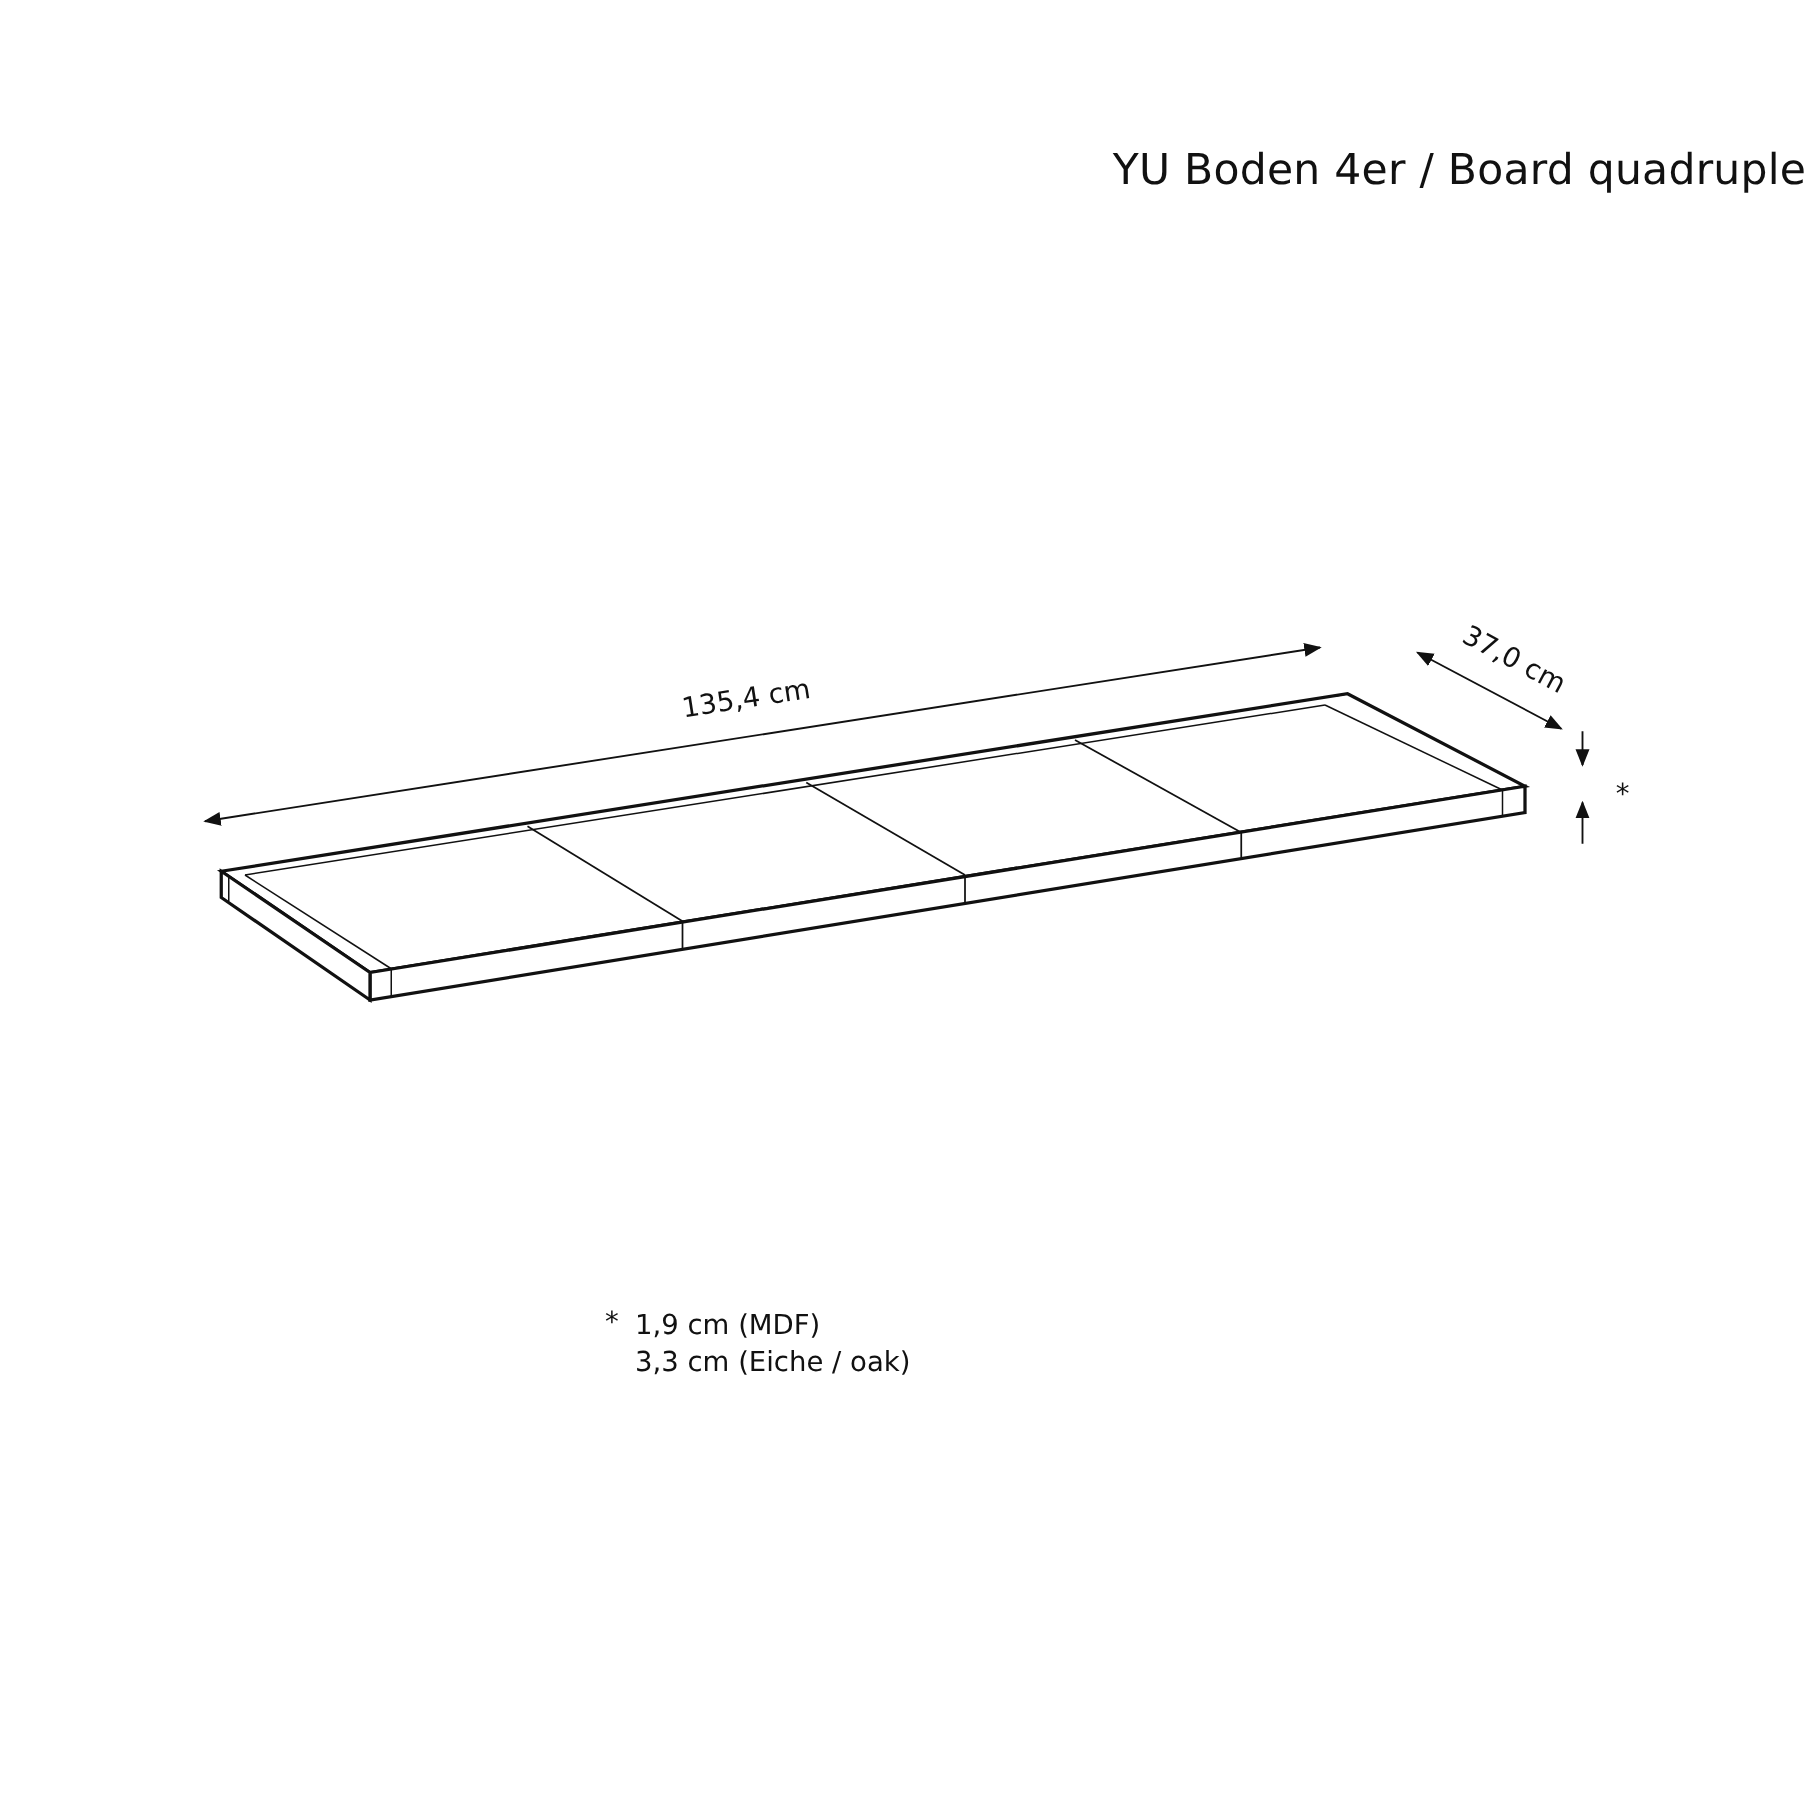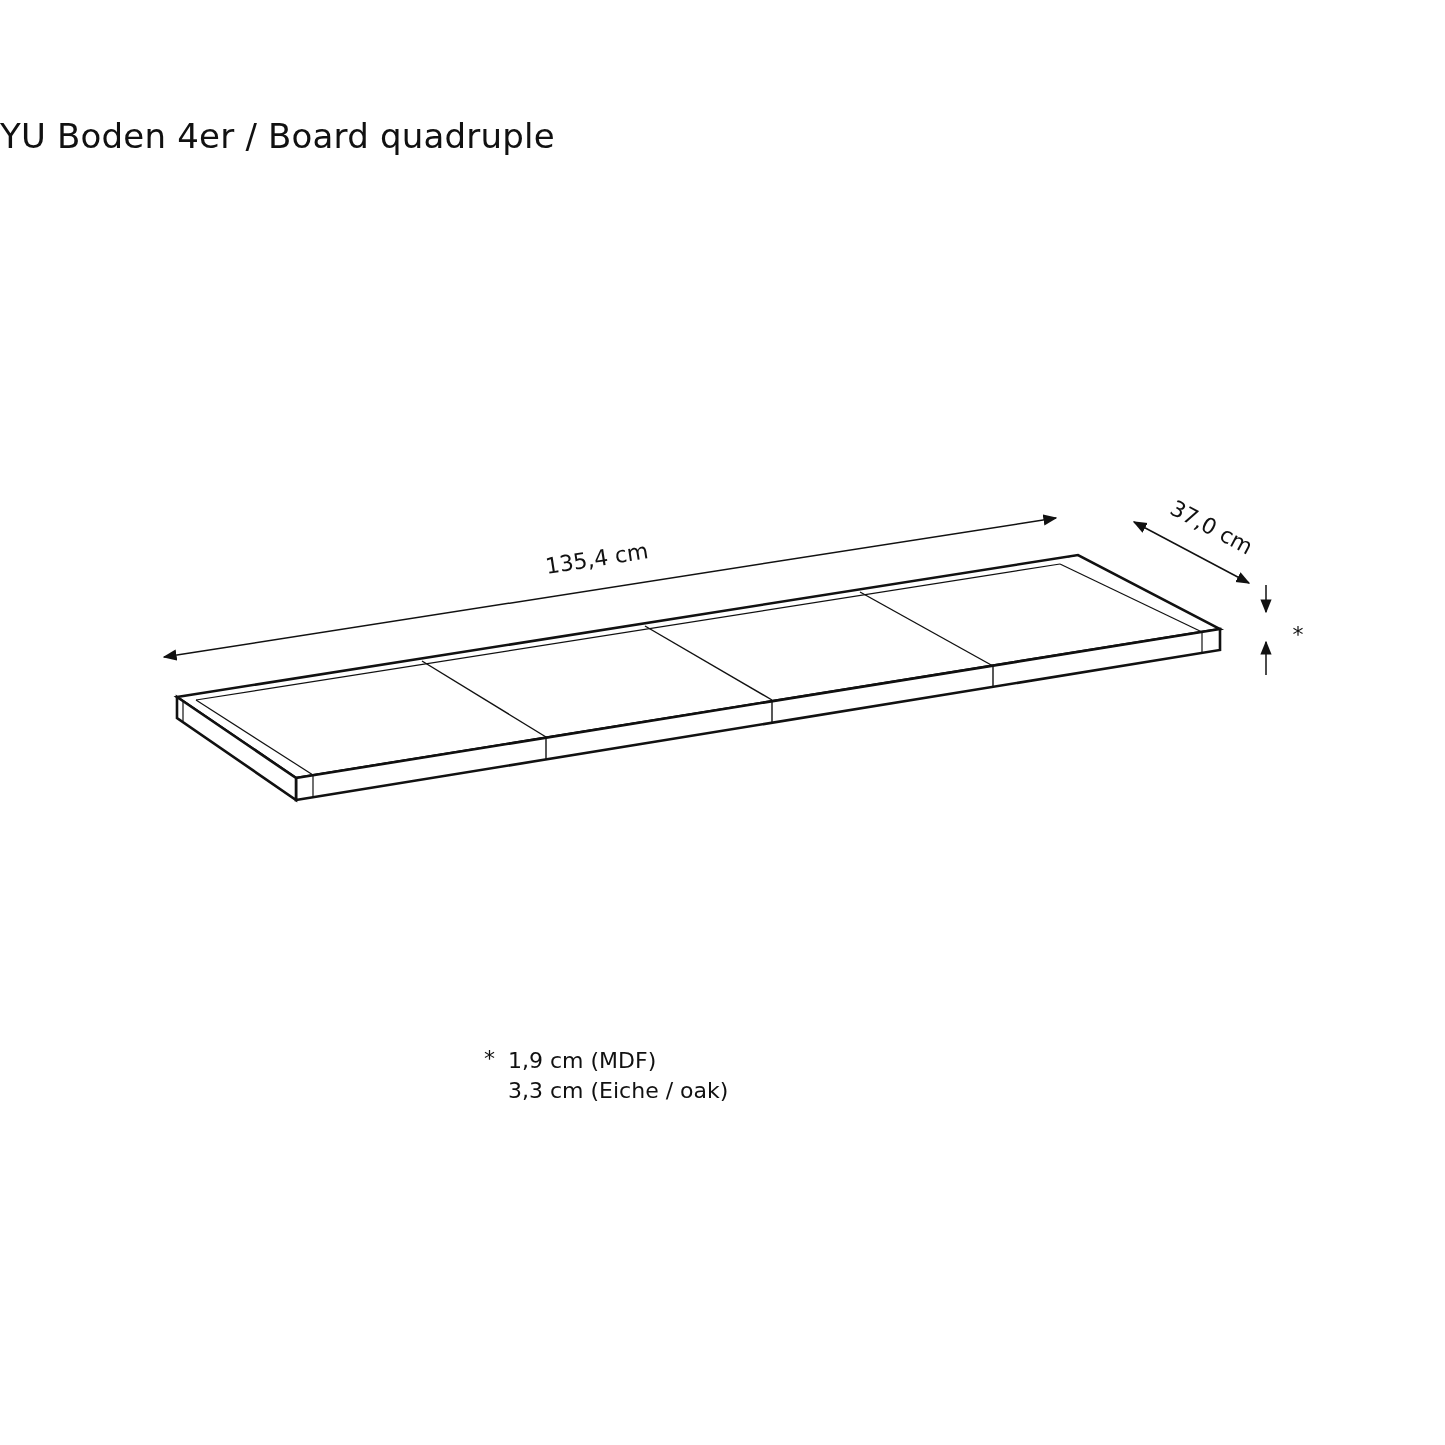--- a/index.html
+++ b/index.html
@@ -1,17 +1,17 @@
 <!DOCTYPE html>
 <html><head>
   <meta charset="utf-8">
   <style>
     html, body { margin: 0; padding: 0; background: #ffffff; }
     body { width: 1445px; height: 1445px; position: relative; overflow: hidden; font-family: "DejaVu Sans", sans-serif; color: #111; }
-    .title { position: absolute; top: 116px; left: 0; width: 1445px; text-align: left; font-size: 34px; font-weight: 500; letter-spacing: 0.2px; }
+    .title { position: absolute; top: 116px; left: 0; width: 1445px; text-align: right; font-size: 34px; font-weight: 500; letter-spacing: 0.2px; }
     svg.drawing { position: absolute; left: 0; top: 0; }
     .dim-text { font-family: "DejaVu Sans", sans-serif; font-size: 22px; fill: #111; }
     .footnote { position: absolute; left: 484px; top: 1046px; font-size: 22px; line-height: 30px; }
     .footnote .star { position: absolute; left: 0; top: -2px; }
     .footnote .lines { margin-left: 24px; }
   </style>
 </head>
 <body>
 
 <div class="title">YU Boden 4er / Board quadruple</div>

